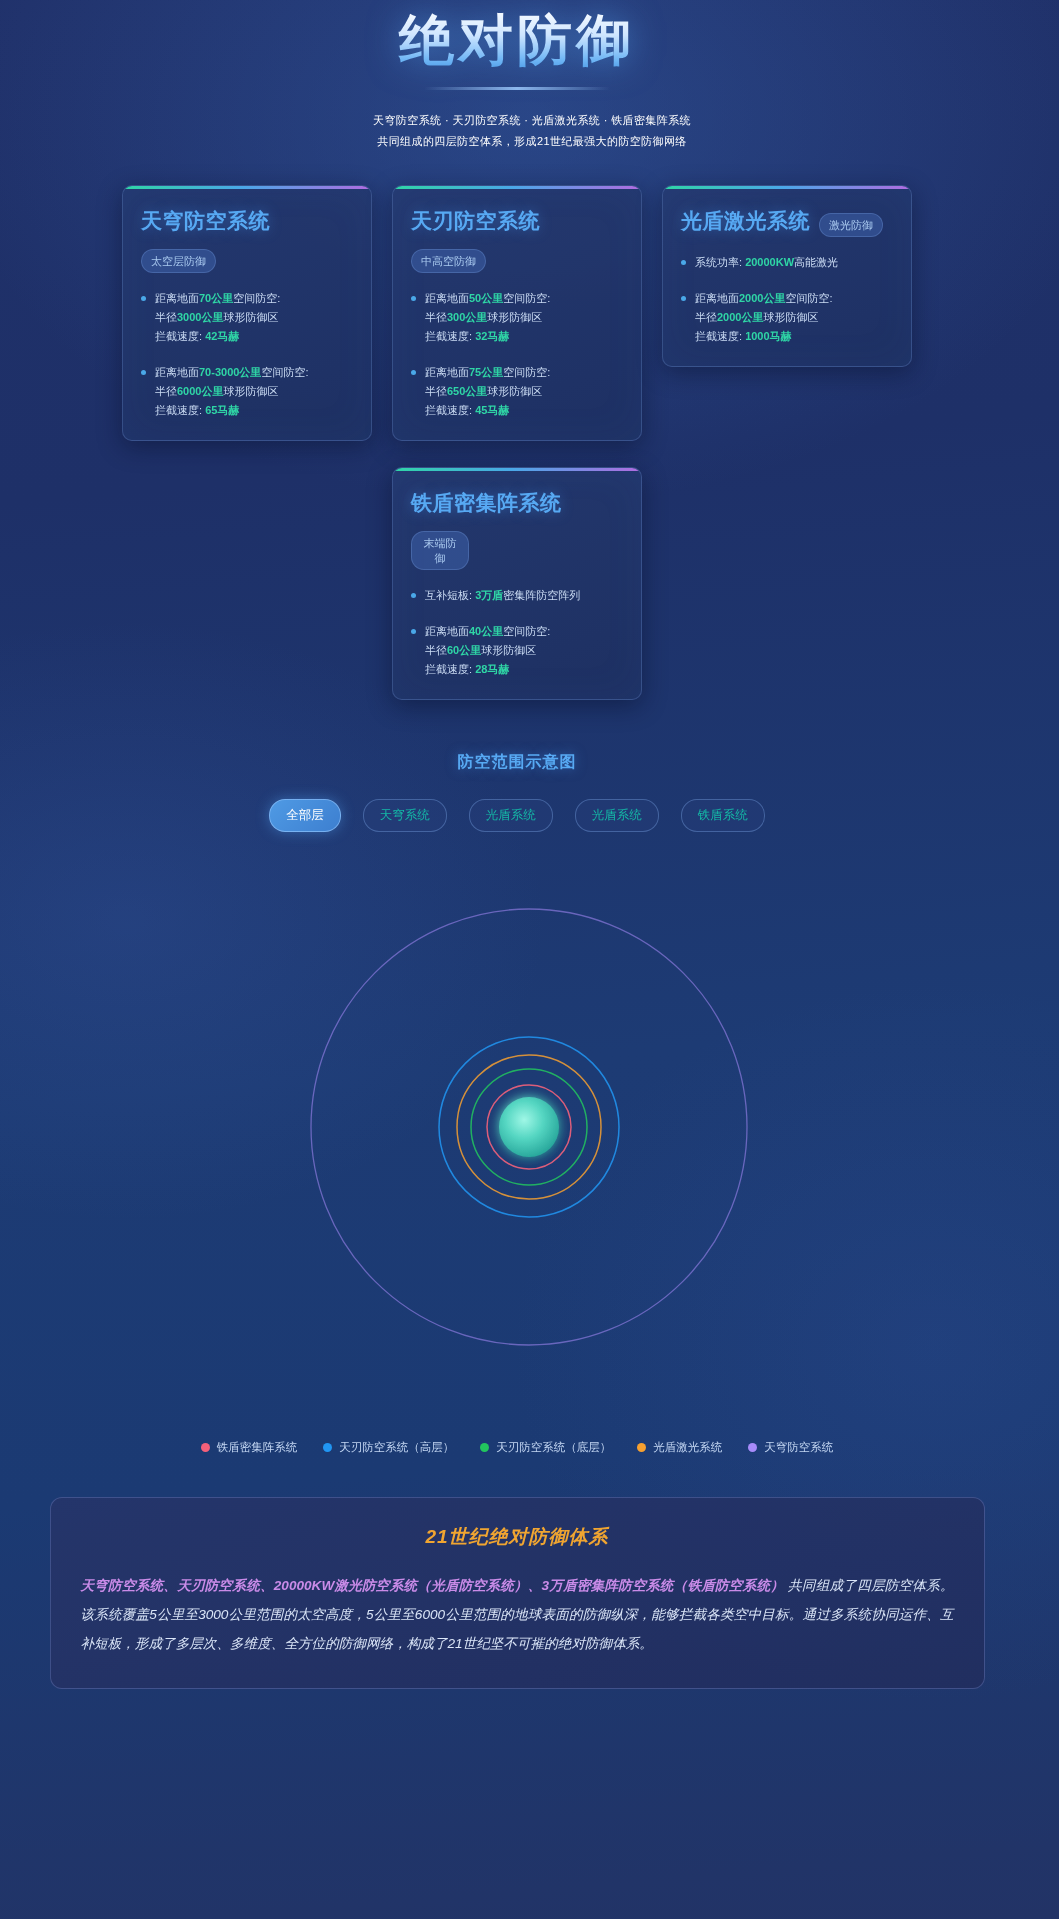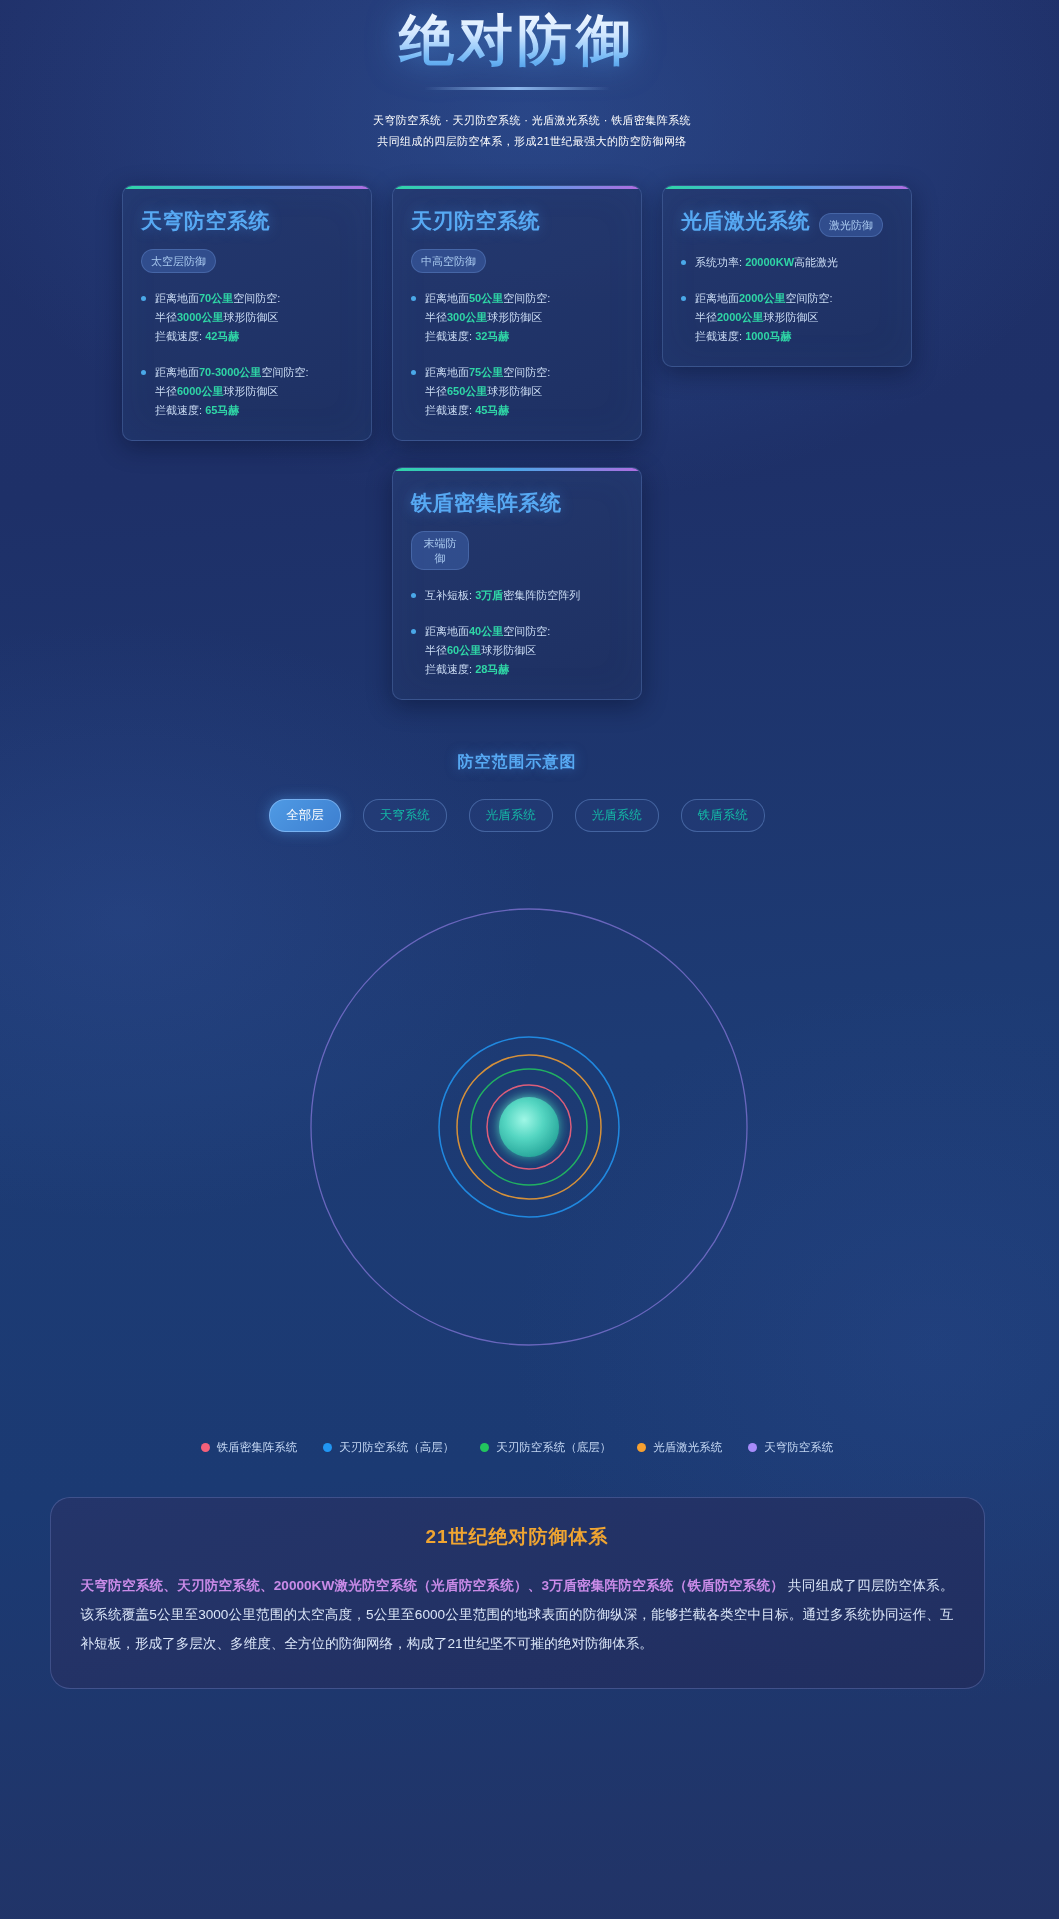--- a/index.html
+++ b/index.html
@@ -91,21 +91,21 @@
   .radar svg { display:block; margin:0 auto; }
 
   .legend { margin-top:12px; display:flex; gap:26px; justify-content:center; flex-wrap:wrap; }
   .legend-item { display:flex; align-items:center; gap:7px; font-size:11.5px; color:#c3d6f2; white-space:nowrap; }
   .dot { width:9px; height:9px; border-radius:50%; display:inline-block; }
 
   
   .summary {
     width:935px; margin:42px auto 0; padding:26px 30px 30px;
     background:linear-gradient(160deg, rgba(40,52,104,.75), rgba(34,44,92,.75));
-    border:1px solid rgba(120,140,210,.35); border-radius:20px;
+    border:1px solid rgba(120,140,210,.35); border-radius:12px;font-style:italic;
   }
   .summary h3 { text-align:center; font-size:19px; font-weight:bold; color:#f0a531; letter-spacing:1px; margin-bottom:22px; }
   .summary p { font-size:13.6px; line-height:2.12; color:#dbe6f8; text-align:justify; }
   .summary .pink { color:#c98be8; font-weight:bold; }
 </style>
 </head>
 <body>
 
 <div class="page">
 

